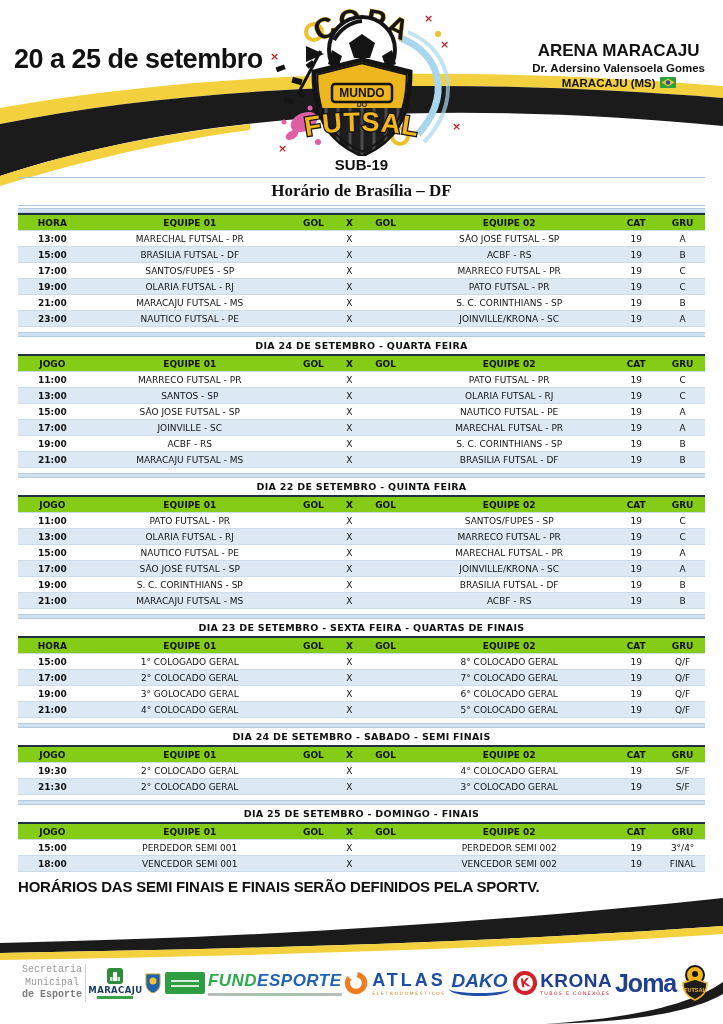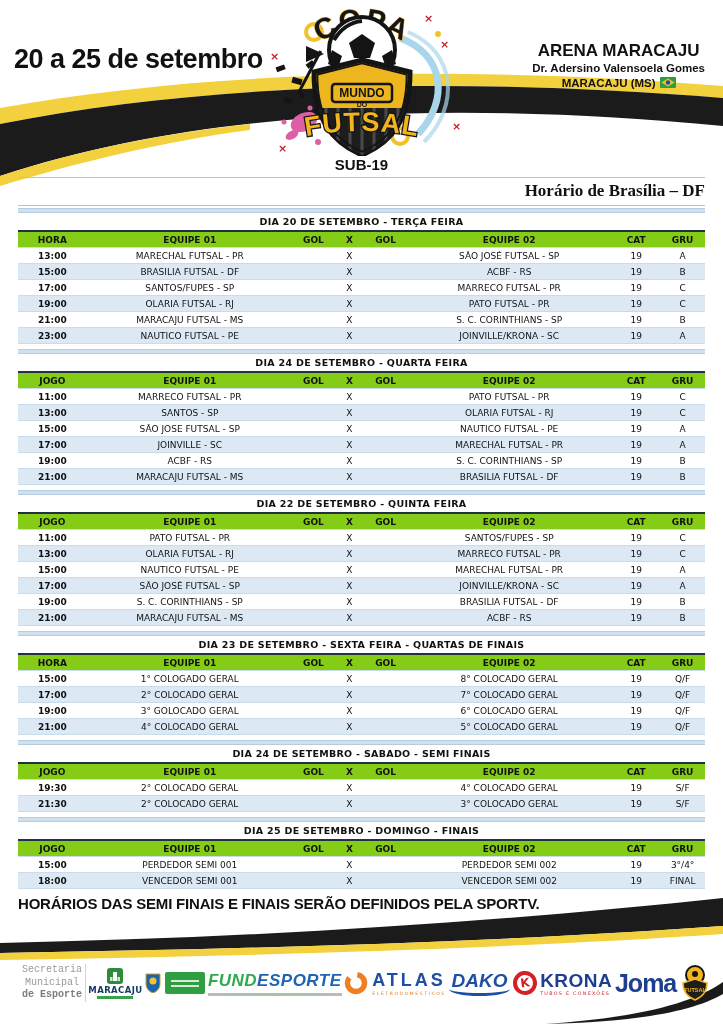--- a/index.html
+++ b/index.html
@@ -18,21 +18,21 @@
   .venue { position:absolute; right:18px; top:40px; text-align:center; font-family:"Liberation Sans",sans-serif; line-height:1.25; }
   .venue .name { font-size:17px; font-weight:bold; }
   .venue .addr { font-size:11.5px; font-weight:bold; }
   .venue .city { font-size:11.5px; font-weight:bold; display:flex; align-items:center; justify-content:center; gap:4px; }
   .logo-wrap { position:absolute; left:248px; top:4px; width:228px; height:152px; }
 
   .sub19 { position:absolute; top:156px; left:0; right:0; text-align:center;
     font-family:"Liberation Sans",sans-serif; font-weight:bold; font-size:15px; }
   .tz-block { position:absolute; top:177px; left:18px; right:18px;
     border-top:1px solid #a9c6de; border-bottom:1px solid #a9c6de; padding:3px 0 4px; text-align:center; }
-  .tz-block .tz-text { font-family:"Liberation Serif",serif; font-weight:bold; font-size:17px;text-align:right; }
+  .tz-block .tz-text { font-family:"Liberation Serif",serif; font-weight:bold; font-size:17px; }
 
   
   .tables { position:absolute; top:208px; left:18px; right:18px; }
   .tbl { margin-bottom:5px; border-bottom:1px solid #c9dcec; }
   .strip { height:5px; background:#cfe1ef; border-top:1px solid #b6cde1; border-bottom:1px solid #b6cde1; }
   .day-title { height:17px; line-height:17px; text-align:center; font-weight:bold; font-size:9.5px; letter-spacing:0.3px; }
   .row { display:grid; grid-template-columns:10% 30% 6% 4.5% 6% 30% 7% 6.5%; align-items:center; }
   .row.head { background:#84cc16; border-top:2px solid #203143; height:17px; font-weight:bold; font-size:9px; }
   .row.data { height:16px; font-size:9px; border-top:1px solid #cadcec; }
   .row.data.alt { background:#dce9f5; }
@@ -194,21 +194,20 @@
 
     <div class="sub19">SUB-19</div>
 
     <div class="tz-block">
       <div class="tz-text">Horário de Brasília – DF</div>
     </div>
 
     <div class="tables">
         <section class="tbl">
           <div class="strip"></div>
-          <div class="day-title">DIA 20 DE SETEMBRO - TERÇA FEIRA</div>
           <div class="row head">
             <div class="cell c0">HORA</div>
             <div class="cell c1">EQUIPE 01</div>
             <div class="cell c2">GOL</div>
             <div class="cell c3">X</div>
             <div class="cell c4">GOL</div>
             <div class="cell c5">EQUIPE 02</div>
             <div class="cell c6">CAT</div>
             <div class="cell c7">GRU</div>
           </div>

